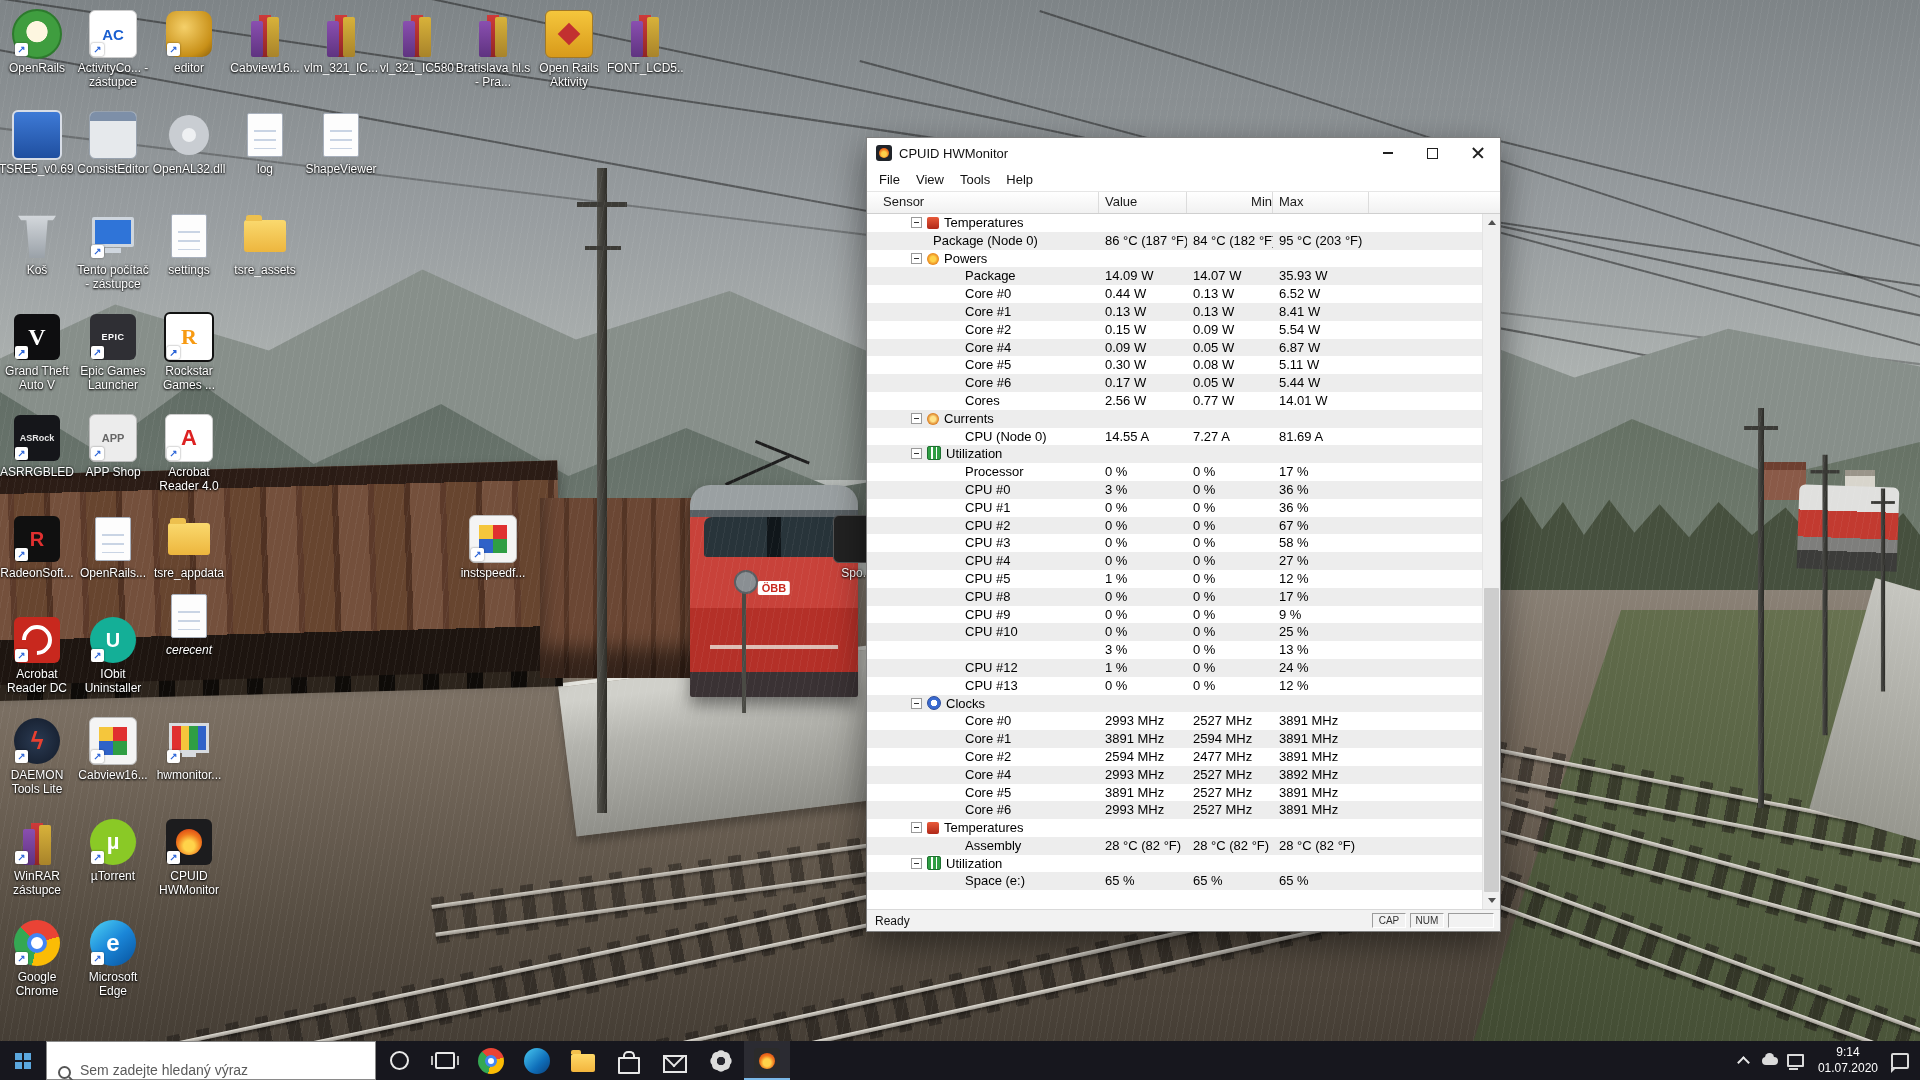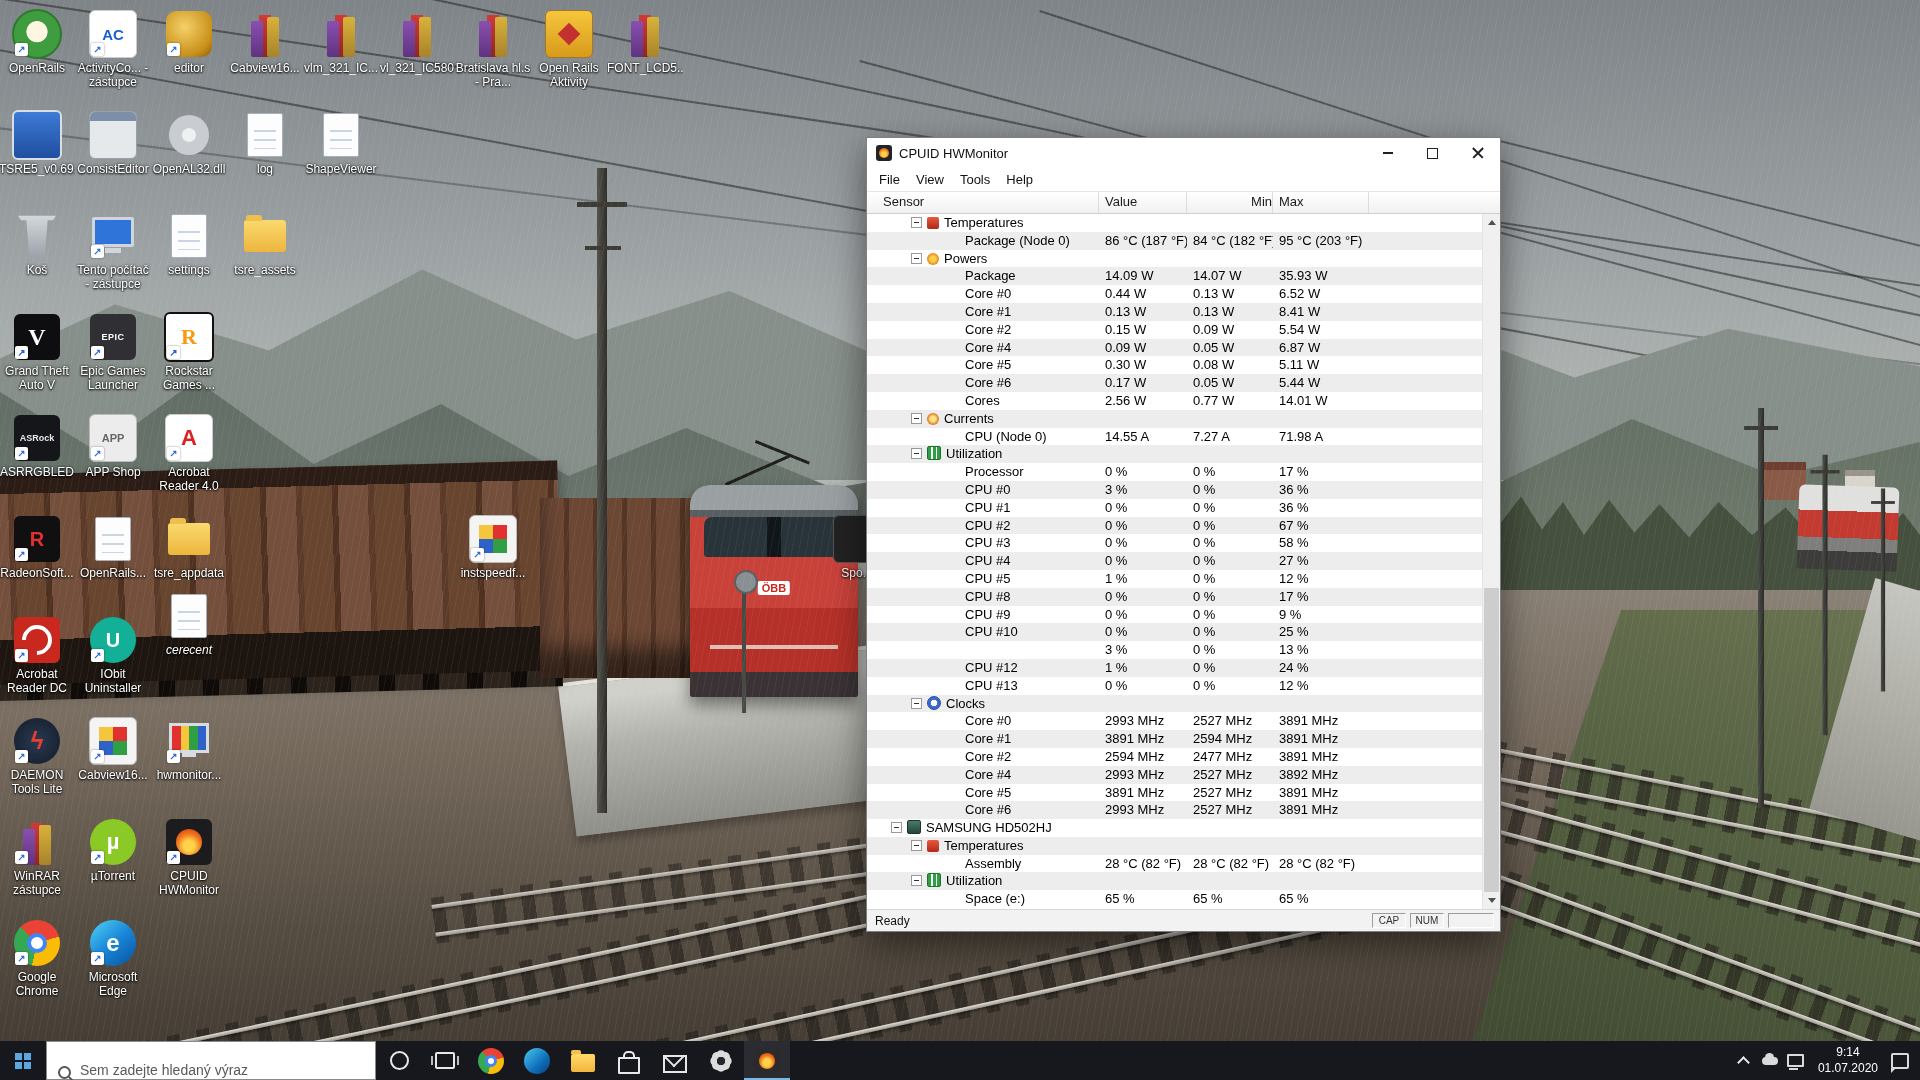--- a/index.html
+++ b/index.html
@@ -685,21 +685,21 @@
     <div class="list-wrap">
       <div class="sensor-list">
           <div class="hw-row">
       <div class="c-sensor" style="padding-left: 44px;"><span class="expander"></span><span class="g-icon g-temp"></span><span class="s-label">Temperatures</span></div>
       <div class="c-value"></div>
       <div class="c-min"></div>
       <div class="c-max"></div>
       <div></div>
     </div>
           <div class="hw-row">
-      <div class="c-sensor" style="padding-left: 98px;"><span class="s-label">Package (Node 0)</span></div>
+      <div class="c-sensor" style="padding-left: 66px;"><span class="s-label">Package (Node 0)</span></div>
       <div class="c-value">86 °C  (187 °F)</div>
       <div class="c-min">84 °C  (182 °F)</div>
       <div class="c-max">95 °C  (203 °F)</div>
       <div></div>
     </div>
           <div class="hw-row">
       <div class="c-sensor" style="padding-left: 44px;"><span class="expander"></span><span class="g-icon g-power"></span><span class="s-label">Powers</span></div>
       <div class="c-value"></div>
       <div class="c-min"></div>
       <div class="c-max"></div>
@@ -765,21 +765,21 @@
       <div class="c-sensor" style="padding-left: 44px;"><span class="expander"></span><span class="g-icon g-current"></span><span class="s-label">Currents</span></div>
       <div class="c-value"></div>
       <div class="c-min"></div>
       <div class="c-max"></div>
       <div></div>
     </div>
           <div class="hw-row">
       <div class="c-sensor" style="padding-left: 98px;"><span class="s-label">CPU (Node 0)</span></div>
       <div class="c-value">14.55 A</div>
       <div class="c-min">7.27 A</div>
-      <div class="c-max">71.98 A</div>
+      <div class="c-max">81.69 A</div>
       <div></div>
     </div>
           <div class="hw-row">
       <div class="c-sensor" style="padding-left: 44px;"><span class="expander"></span><span class="g-icon g-util"></span><span class="s-label">Utilization</span></div>
       <div class="c-value"></div>
       <div class="c-min"></div>
       <div class="c-max"></div>
       <div></div>
     </div>
           <div class="hw-row">
@@ -913,27 +913,20 @@
       <div class="c-value">3891 MHz</div>
       <div class="c-min">2527 MHz</div>
       <div class="c-max">3891 MHz</div>
       <div></div>
     </div>
           <div class="hw-row">
       <div class="c-sensor" style="padding-left: 98px;"><span class="s-label">Core #6</span></div>
       <div class="c-value">2993 MHz</div>
       <div class="c-min">2527 MHz</div>
       <div class="c-max">3891 MHz</div>
-      <div></div>
-    </div>
-          <div class="hw-row">
-      <div class="c-sensor" style="padding-left: 24px;"><span class="expander"></span><span class="g-icon g-disk"></span><span class="s-label">SAMSUNG HD502HJ</span></div>
-      <div class="c-value"></div>
-      <div class="c-min"></div>
-      <div class="c-max"></div>
       <div></div>
     </div>
           <div class="hw-row">
       <div class="c-sensor" style="padding-left: 44px;"><span class="expander"></span><span class="g-icon g-temp"></span><span class="s-label">Temperatures</span></div>
       <div class="c-value"></div>
       <div class="c-min"></div>
       <div class="c-max"></div>
       <div></div>
     </div>
           <div class="hw-row">

